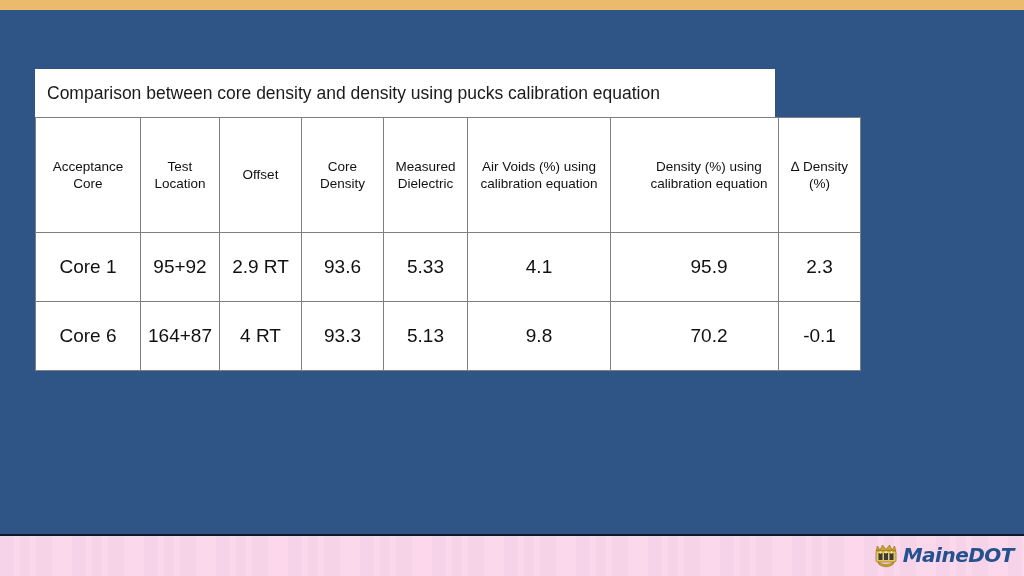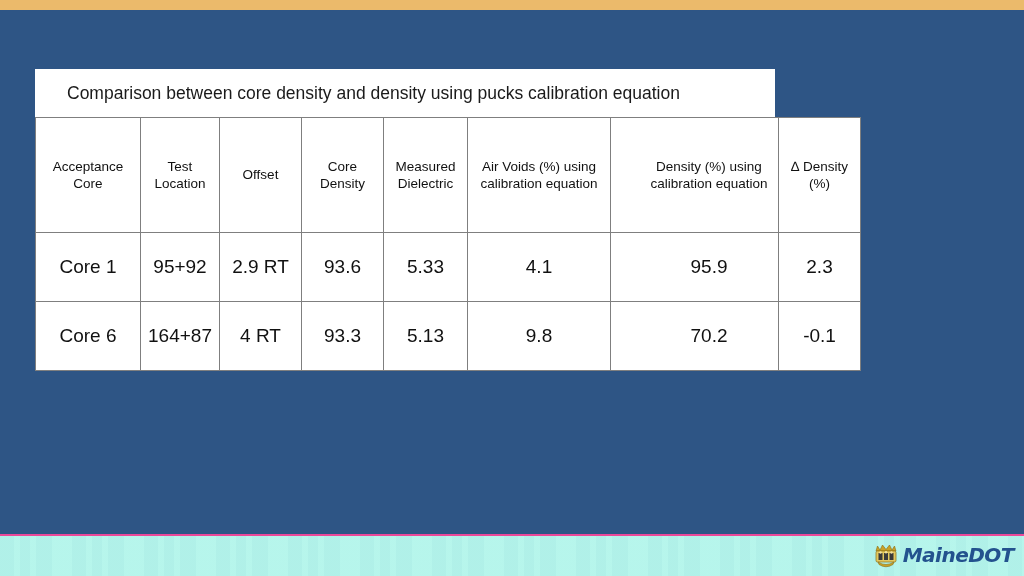--- a/index.html
+++ b/index.html
@@ -32,22 +32,22 @@
     background: #ebba6b;
   }
 
   
   #footer-strip {
     position: absolute;
     left: 0;
     bottom: 0;
     width: 1024px;
     height: 40px;
-    background: #5eead4;
-    border-top: 2px solid #ec4899;
+    background: #f9a8d4;
+    border-top: 2px solid #0f172a;
     overflow: hidden;
   }
   #footer-pattern {
     position: absolute;
     left: 0;
     top: 0;
     width: 1024px;
     height: 40px;
     opacity: 0.55;
     background:
@@ -91,21 +91,21 @@
     position: absolute;
     left: 35px;
     top: 69px;
     width: 740px;
     background: #ffffff;
   }
 
   #table-title {
     height: 48px;
     line-height: 48px;
-    padding-left: 32px;
+    padding-left: 12px;
     font-size: 17.5px;
     color: #1a1a1a;
     white-space: nowrap;
     background: #ffffff;
     font-family: "Liberation Sans", sans-serif;
   }
 
   table {
     border-collapse: collapse;
     width: 740px;

